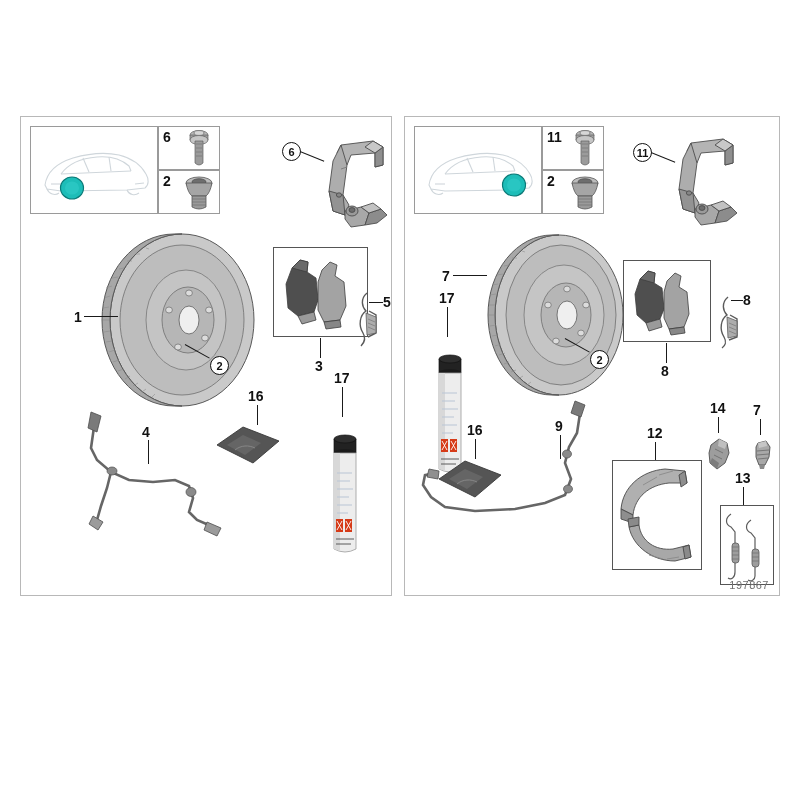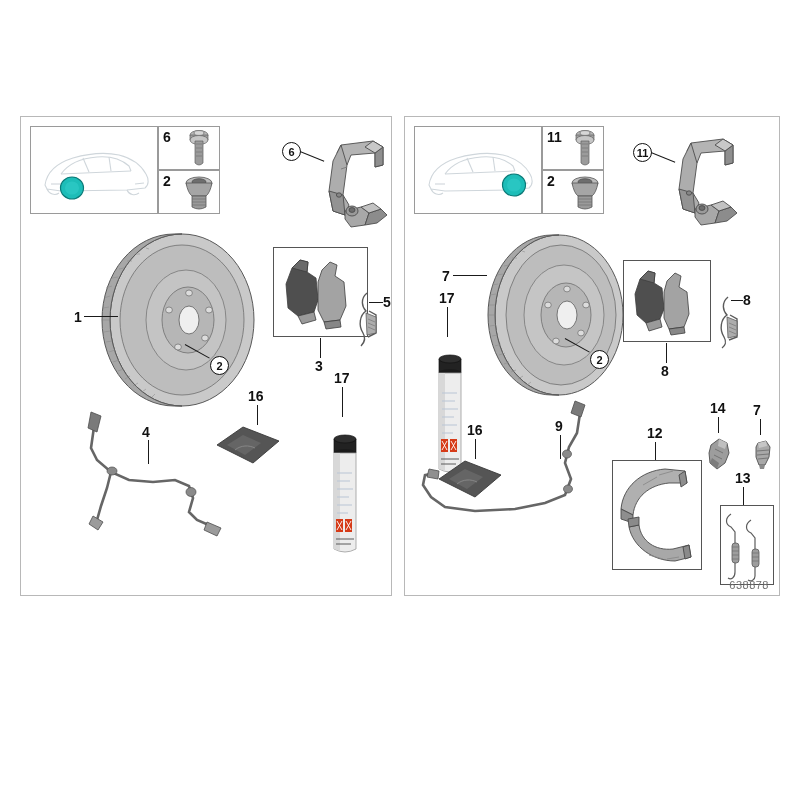--- a/index.html
+++ b/index.html
@@ -411,21 +411,21 @@
 
     <svg style="position:absolute;left:345px;top:320px;" width="26" height="36" viewBox="0 0 26 36">
       <path d="M8 6 L16 4 L20 10 L19 20 L15 28 L9 28 L6 20 L6 10 Z" fill="#a8a8a8" stroke="#4f4f4f" stroke-width=".9"></path>
       <path d="M8 6 L16 4 L17 9 L9 11 Z" fill="#c6c6c6"></path>
       <path d="M7 14 L19 13 M7 18 L19 17 M8 22 L18 21" stroke="#6a6a6a" stroke-width=".8"></path>
       <path d="M9 28 L15 28 L14 32 L10 32 Z" fill="#8a8a8a"></path>
     </svg>
     <div class="ld v" style="left:355px;top:302px;height:16px;"></div>
     <div class="lbl" style="left:348px;top:286px;font-size:14px;">7</div>
 
-    <div id="diagram-no">638878</div>
+    <div id="diagram-no">197867</div>
   </div>
 
   <div id="footer">
     
     
   </div>
 
 </div>
 
 </body></html>

